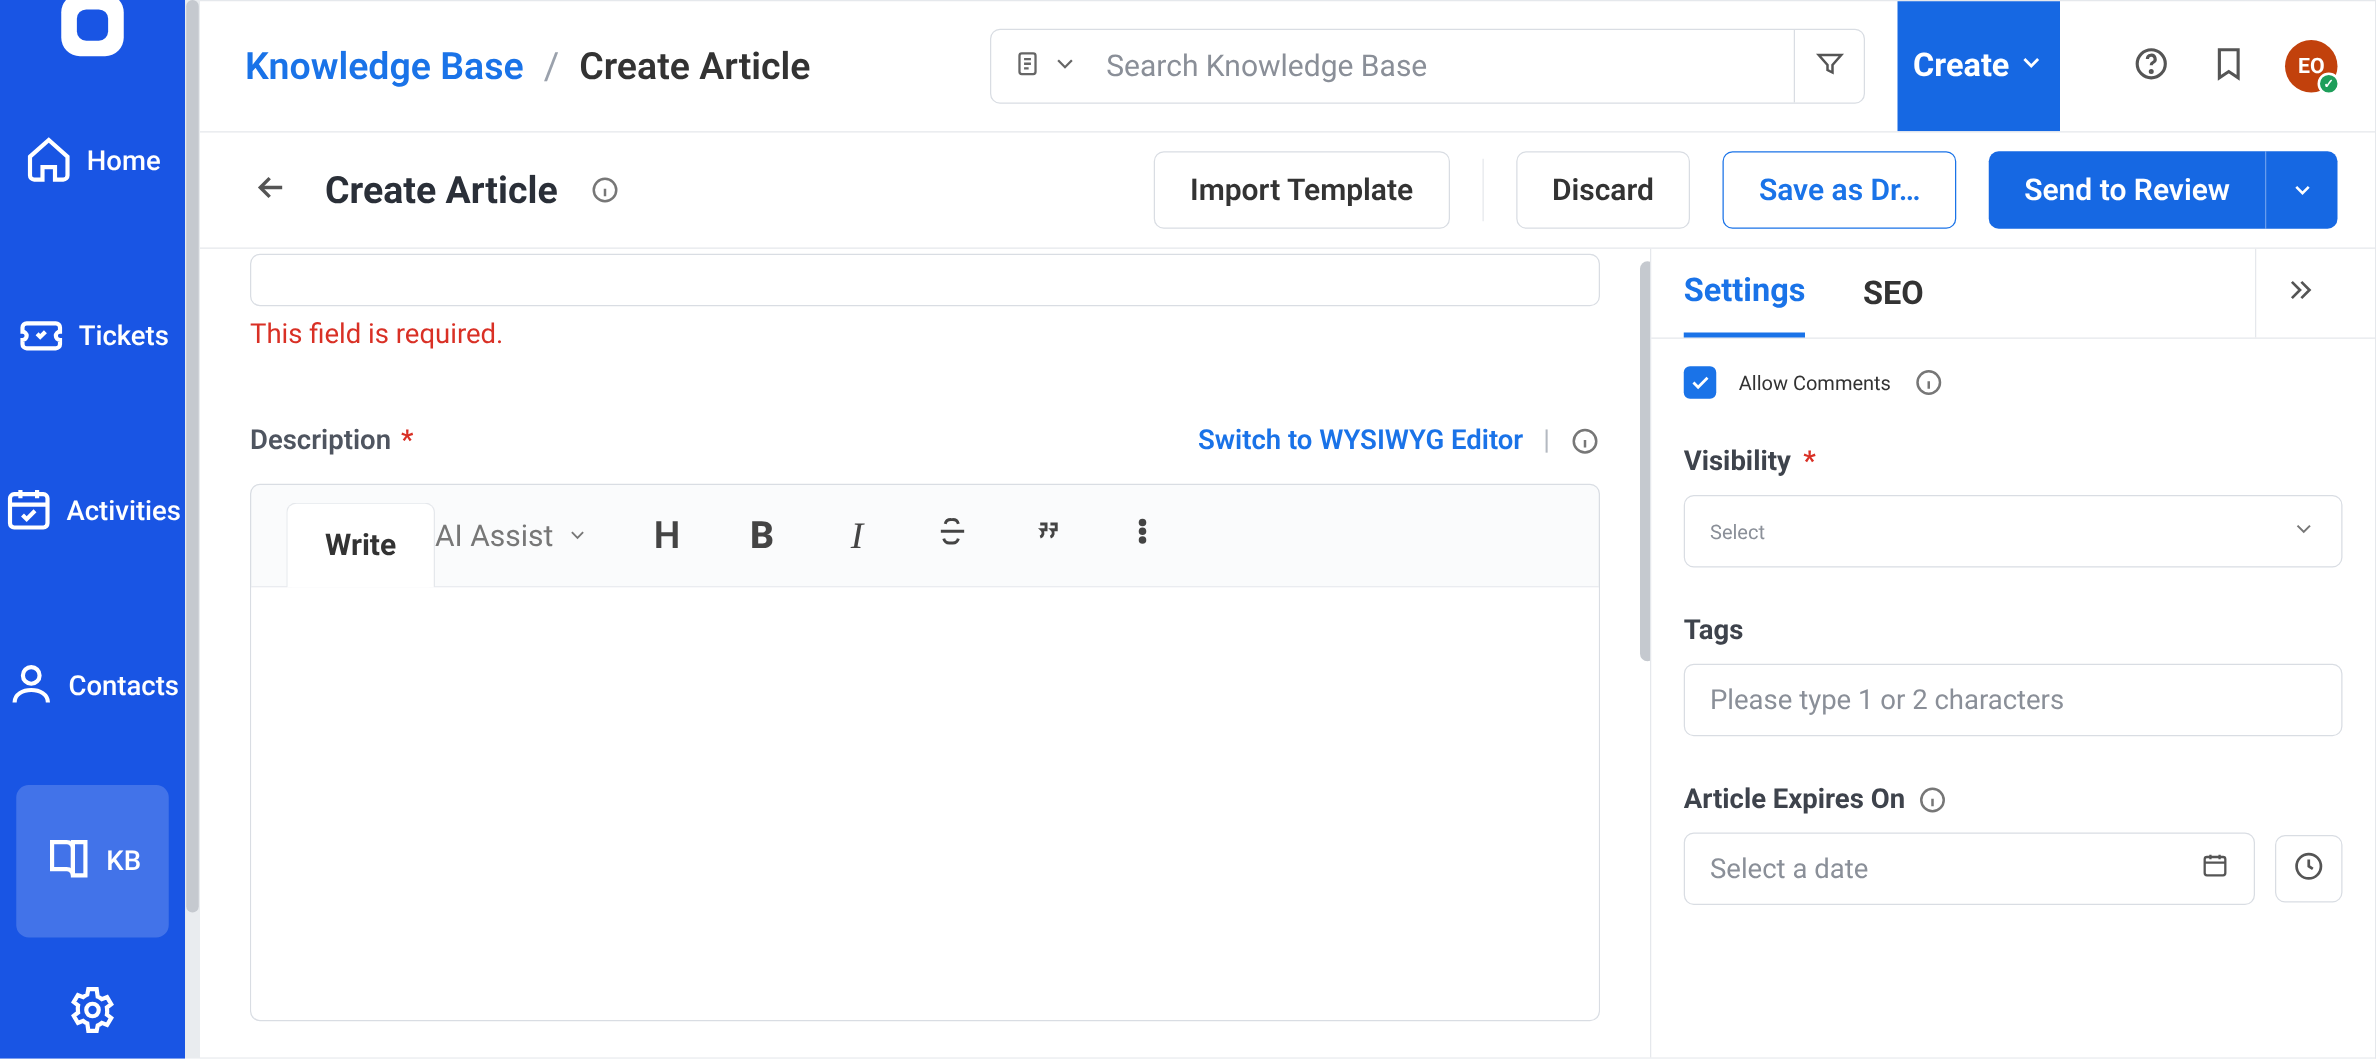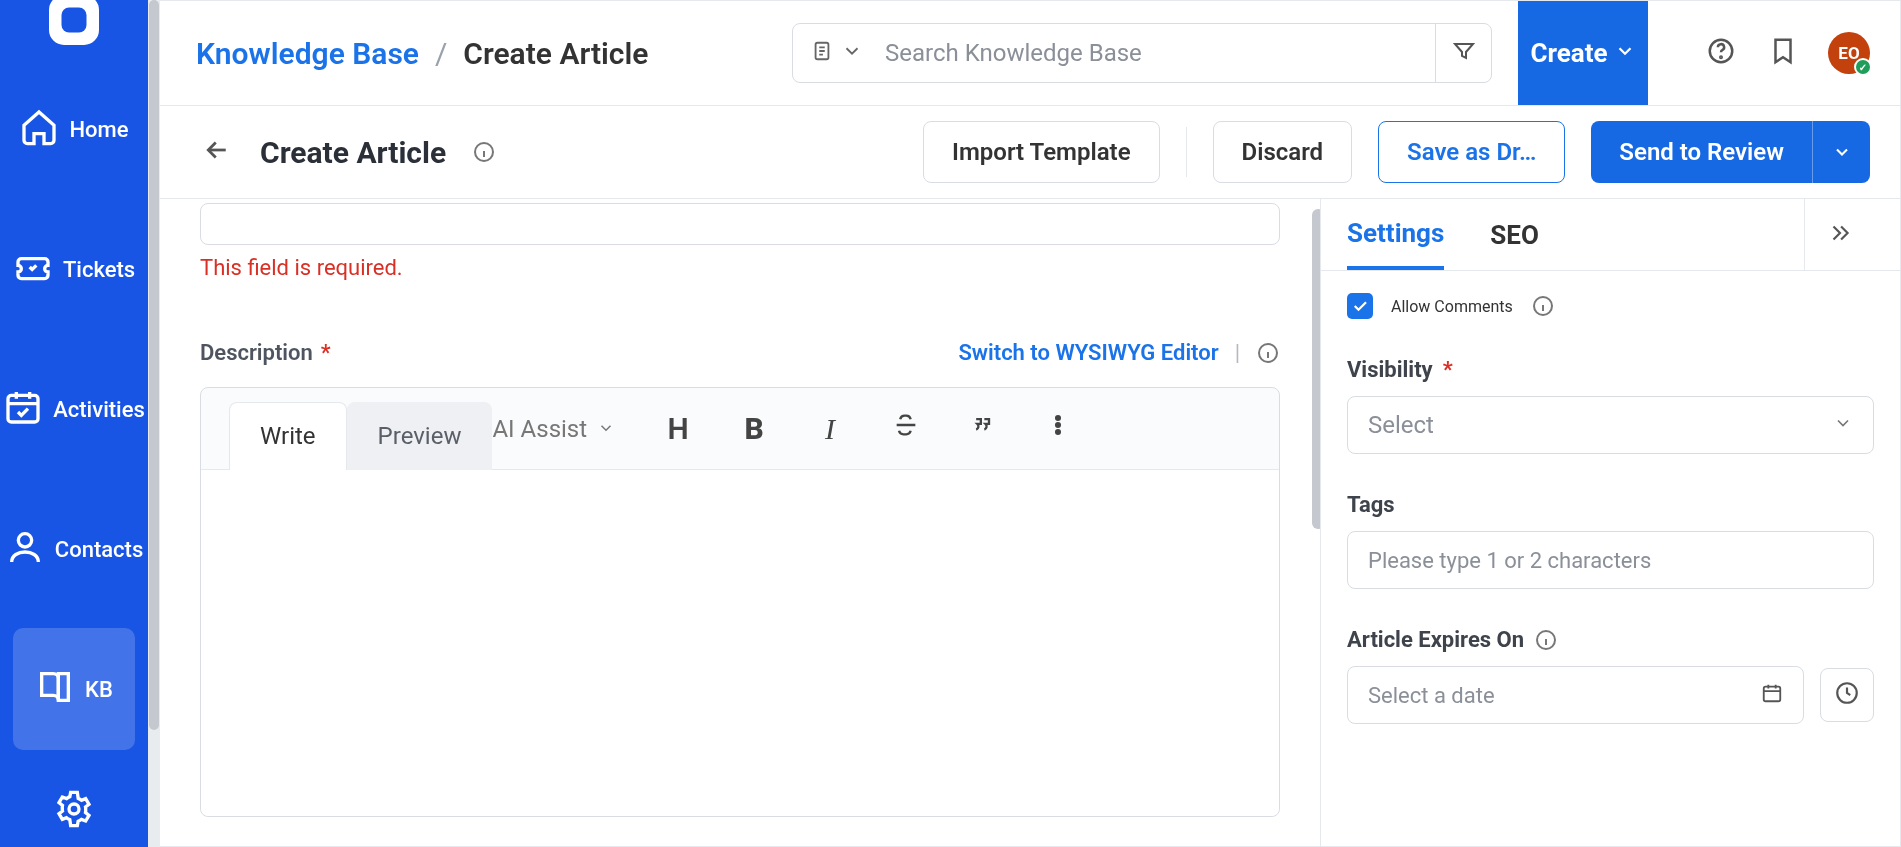--- a/index.html
+++ b/index.html
@@ -80,21 +80,21 @@
   .error-box{border:1px solid var(--border);border-radius:8px;height:42px;margin-top:4px;}
   .error-text{color:var(--red);font-size:22px;margin-top:10px;}
   .fld-label{font-size:22px;color:#4f5560;font-weight:600;margin-top:60px;display:flex;align-items:center;gap:8px;}
   .fld-label .req{color:var(--red);}
   .desc-head{display:flex;align-items:center;justify-content:space-between;margin-top:60px;}
   .switch-link{color:var(--blue-accent);font-size:22px;font-weight:600;display:flex;align-items:center;gap:16px;}
   .switch-link .pipe{color:#b4b9c1;font-weight:400;}
   .editor{border:1px solid var(--border);border-radius:8px;margin-top:22px;background:#fafbfc;min-height:430px;display:flex;flex-direction:column;}
   .ed-tabs{display:flex;align-items:center;gap:0;border-bottom:1px solid var(--panel-border);height:82px;padding-left:28px;}
   .ed-tab{height:68px;padding:0 30px;display:flex;align-items:center;font-size:24px;color:#5a5f68;border:1px solid transparent;border-bottom:none;border-radius:8px 8px 0 0;background:#eef0f3;margin-top:14px;cursor:pointer;}
-  .ed-tab.active{background:#fff;border-color:var(--panel-border);color:#333;font-weight:400;}
+  .ed-tab.active{background:#fff;border-color:var(--panel-border);color:#333;font-weight:700;}
   .ai-assist{display:flex;align-items:flex-start;gap:10px;color:#777;font-size:24px;cursor:pointer;}
   .ai-assist svg{width:18px;height:18px;stroke:#777;fill:none;stroke-width:2;}
   .tb-icons{display:flex;align-items:center;gap:46px;margin-left:48px;}
   .tb-ic{width:30px;height:30px;display:flex;align-items:center;justify-content:center;cursor:pointer;font-size:30px;color:#444;}
   .tb-ic svg{width:28px;height:28px;stroke:#444;fill:none;stroke-width:2;}
   .ed-body{flex:1;background:#fff;border-radius:0 0 8px 8px;}
   .form-scroll-thumb{position:absolute;right:-4px;top:10px;width:12px;height:320px;background:#c5c9cf;border-radius:6px;}
 
   
   .side-panel{width:580px;border-left:1px solid var(--panel-border);display:flex;flex-direction:column;padding:0;flex-shrink:0;}
@@ -103,21 +103,21 @@
   .sp-tab.active{color:var(--blue-accent);border-bottom:4px solid var(--blue-accent);}
   .sp-expand{margin-left:auto;border-left:1px solid var(--panel-border);height:100%;width:70px;display:flex;align-items:center;justify-content:center;cursor:pointer;}
   .sp-expand svg{width:26px;height:26px;stroke:#555;fill:none;stroke-width:2;}
   .sp-body{padding:22px 26px;display:flex;flex-direction:column;gap:38px;overflow:auto;}
   .chk-row{display:flex;align-items:center;gap:18px;}
   .chk{width:26px;height:26px;border-radius:5px;background:var(--blue-accent);display:flex;align-items:center;justify-content:center;cursor:pointer;}
   .chk svg{width:18px;height:18px;stroke:#fff;fill:none;stroke-width:3;}
   .chk-lbl{font-size:16px;color:#333;}
   .sp-label{font-size:22px;color:#3e434c;font-weight:700;display:flex;align-items:center;gap:10px;}
   .sp-label .req{color:var(--red);}
-  .sel{height:58px;border:1px solid var(--border);border-radius:8px;display:flex;align-items:center;justify-content:space-between;padding:0 20px;color:#8a8f98;font-size:24px;margin-top:14px;cursor:pointer;}
+  .sel{height:58px;border:1px solid var(--border);border-radius:8px;display:flex;align-items:center;justify-content:space-between;padding:0 20px;color:#8a8f98;font-size:16px;margin-top:14px;cursor:pointer;}
   .sel svg{width:20px;height:20px;stroke:#777;fill:none;stroke-width:2;}
   .txt-in{height:58px;border:1px solid var(--border);border-radius:8px;padding:0 20px;font-size:22px;color:#333;margin-top:14px;width:100%;outline:none;}
   .txt-in::placeholder{color:#8a8f98;}
   .date-row{display:flex;align-items:center;gap:16px;margin-top:14px;}
   .date-box{flex:1;height:58px;border:1px solid var(--border);border-radius:8px;display:flex;align-items:center;justify-content:space-between;padding:0 20px;color:#8a8f98;font-size:22px;cursor:pointer;}
   .sq-ic{width:54px;height:54px;border:1px solid var(--border);border-radius:8px;display:flex;align-items:center;justify-content:center;cursor:pointer;}
   .sq-ic svg{width:26px;height:26px;stroke:#555;fill:none;stroke-width:2;}
 </style>
 </head>
 <body>
@@ -282,23 +282,20 @@
                 <path d="M12 8h.01M11 12h1v4h1"></path>
               </svg></span>
         </div>
       </div>
 
       <div class="editor">
         <div class="ed-tabs">
           <div class="ed-tab active">
               <span>Write</span>
             </div>
-          <div class="ed-tab">
-              <span>Preview</span>
-            </div>
           <div class="ai-assist">
             <span>AI Assist</span>
             <span><svg viewBox="0 0 24 24">
                   <path d="M6 9l6 6 6-6"></path>
                 </svg></span>
           </div>
           <div class="tb-icons">
             <div class="tb-ic">
                 <span style="font-weight:600;">H</span>
               </div>

